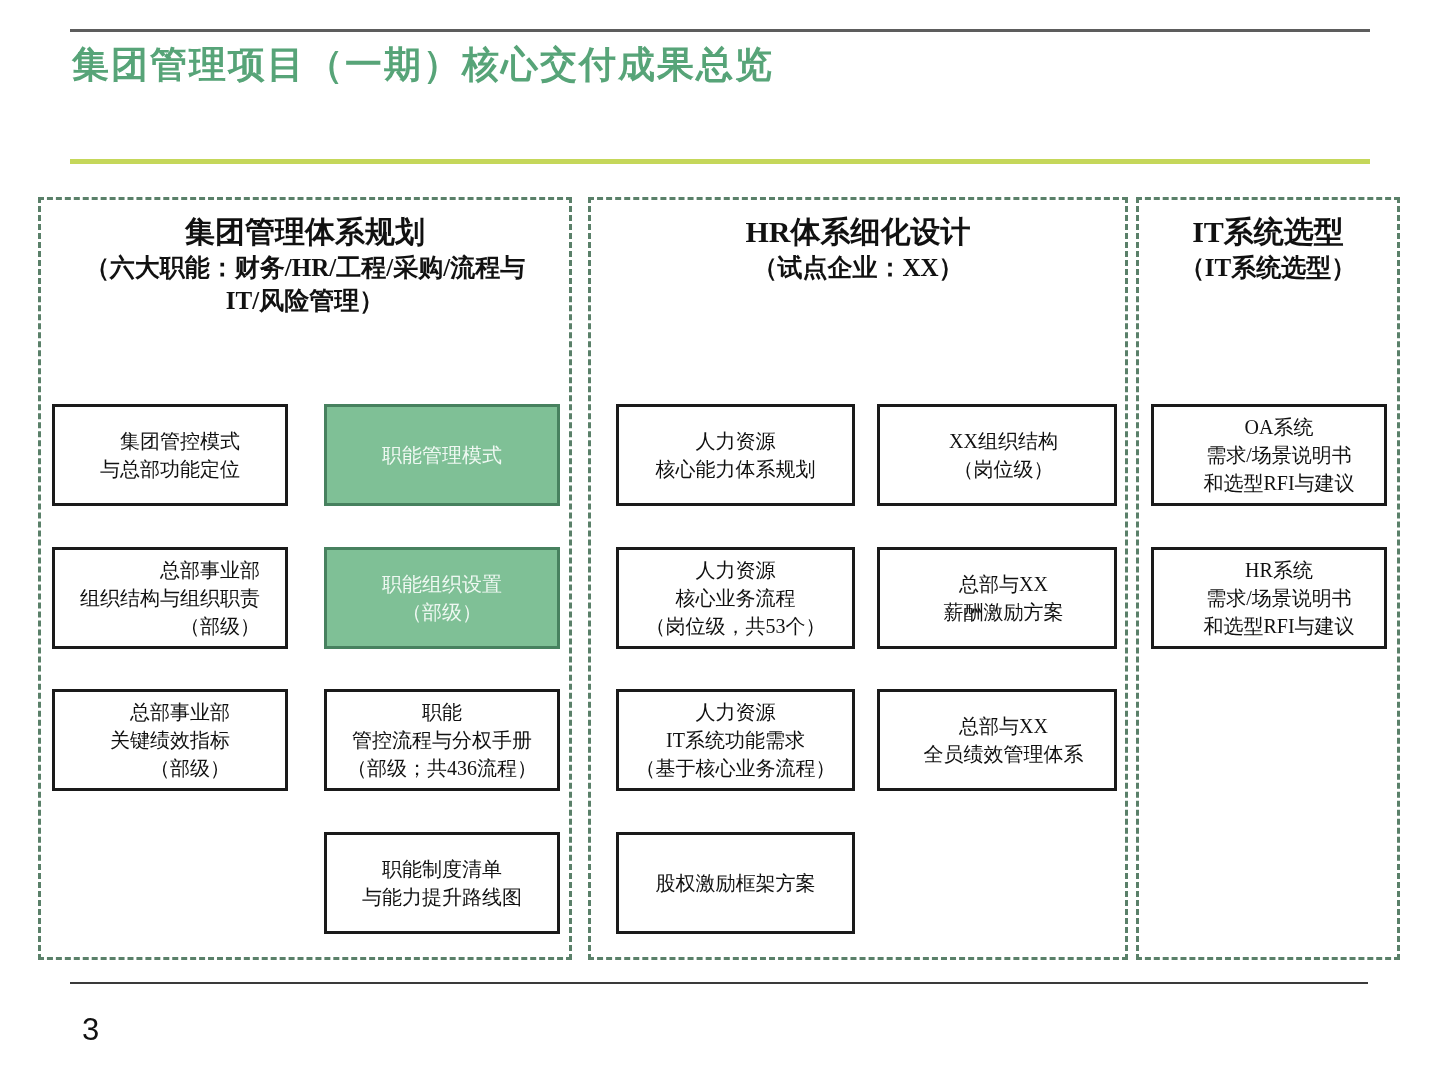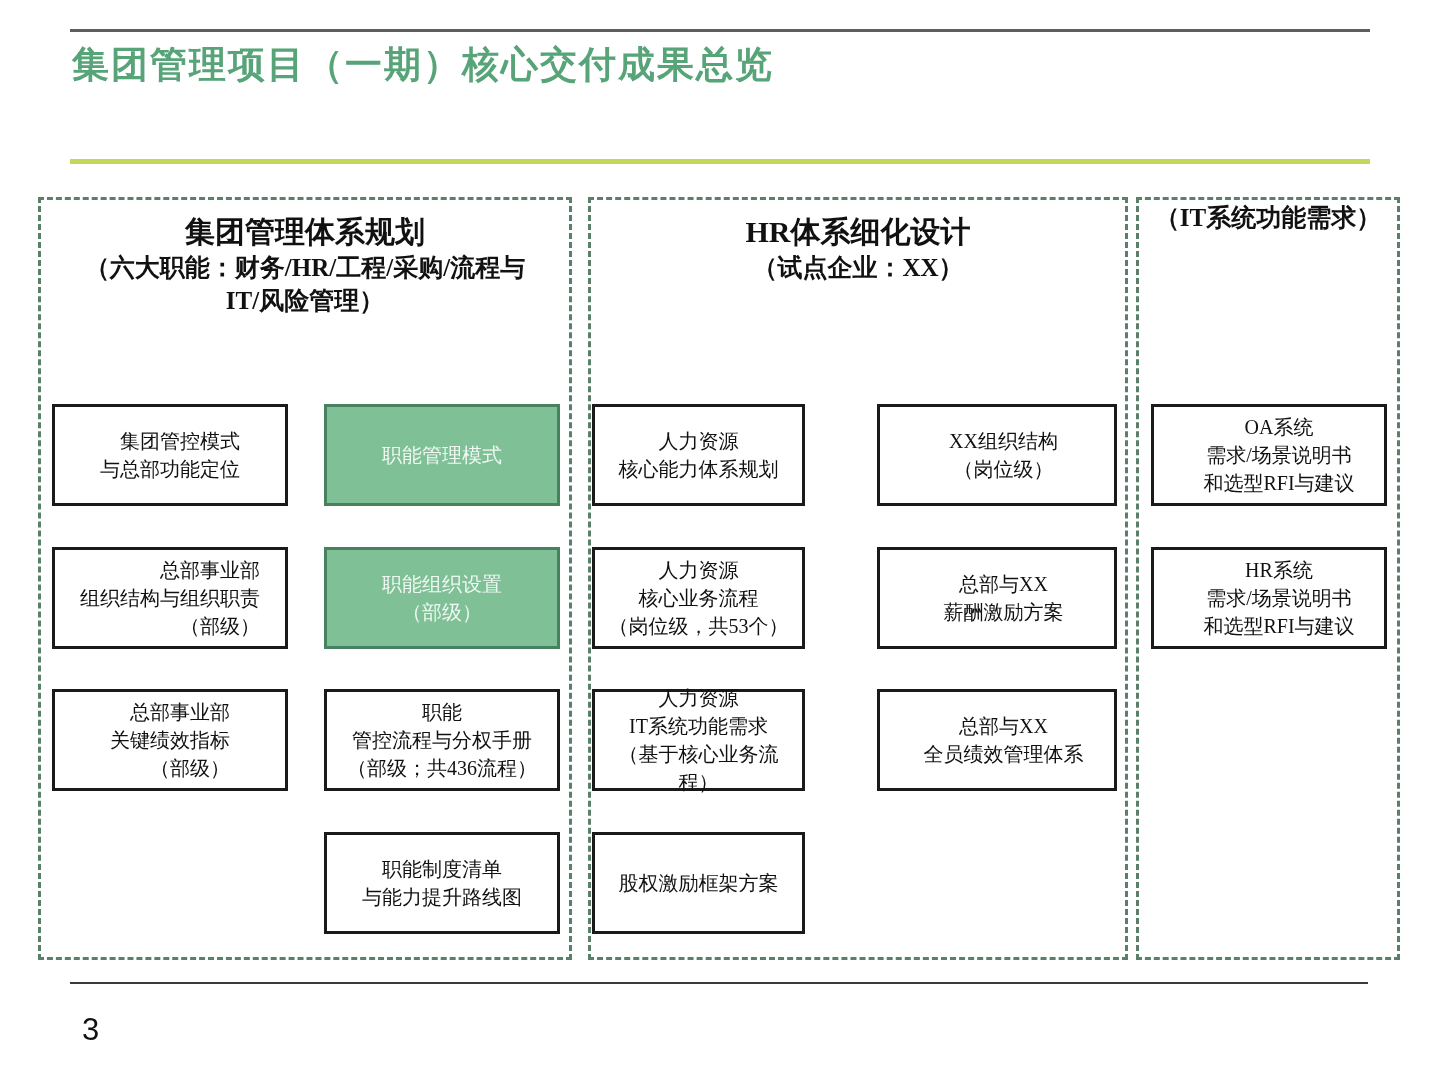--- a/index.html
+++ b/index.html
@@ -50,21 +50,21 @@
     font-size:20px;line-height:1.4;color:#111;
     padding:4px;
   }
   .box.green{
     background:#7FC096;
     border-color:#47815F;
     color:#EFF8F2;
   }
   .p1 .ca{left:11px;width:236px;text-align:right;}
   .p1 .cb{left:283px;width:236px;}
-  .p2 .ca{left:1px;width:213px;}
+  .p2 .ca{left:25px;width:239px;}
   .p2 .cb{left:286px;width:240px;padding-left:17px;}
   .p3 .ca{left:12px;width:236px;padding-left:24px;}
   .r1{top:204px;}
   .r2{top:347px;}
   .r3{top:489px;}
   .r4{top:632px;}
   .bottom-rule{
     position:absolute;left:70px;top:982px;width:1298px;height:2px;
     background:#3a3a3a;
   }
@@ -129,21 +129,22 @@
     <div class="box ca r3">人力资源
 IT系统功能需求
 （基于核心业务流程）</div>
     <div class="box cb r3">总部与XX
 全员绩效管理体系</div>
 
     <div class="box ca r4">股权激励框架方案</div>
   </section>
 
   <section class="panel p3">
-    <div class="panel-subtitle">（IT系统功能需求）</div>
+    <div class="panel-title">IT系统选型</div>
+    <div class="panel-subtitle">（IT系统选型）</div>
 
     <div class="box ca r1">OA系统
 需求/场景说明书
 和选型RFI与建议</div>
     <div class="box ca r2">HR系统
 需求/场景说明书
 和选型RFI与建议</div>
   </section>
 
   <div class="bottom-rule"></div>

